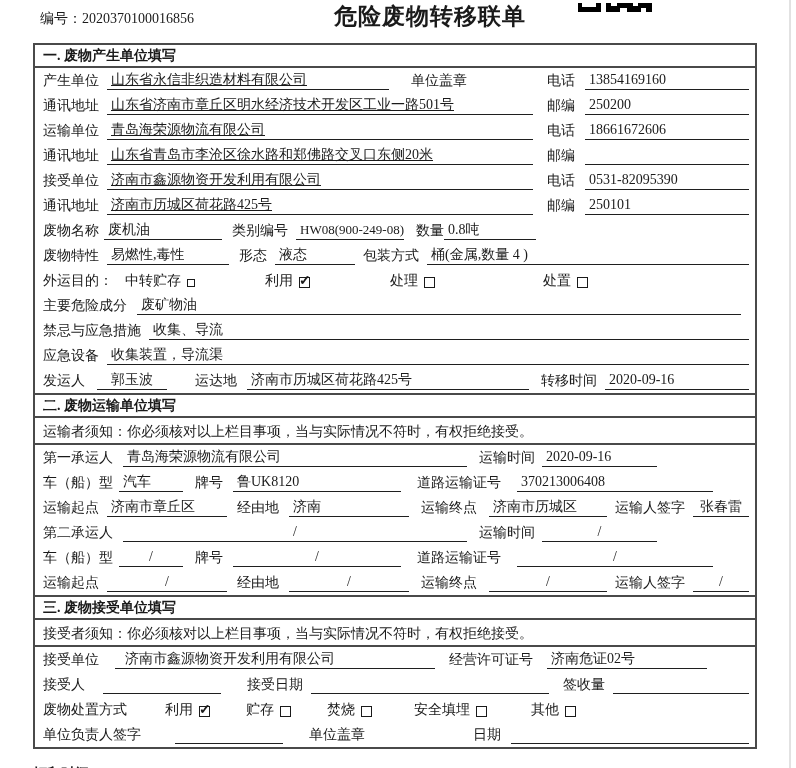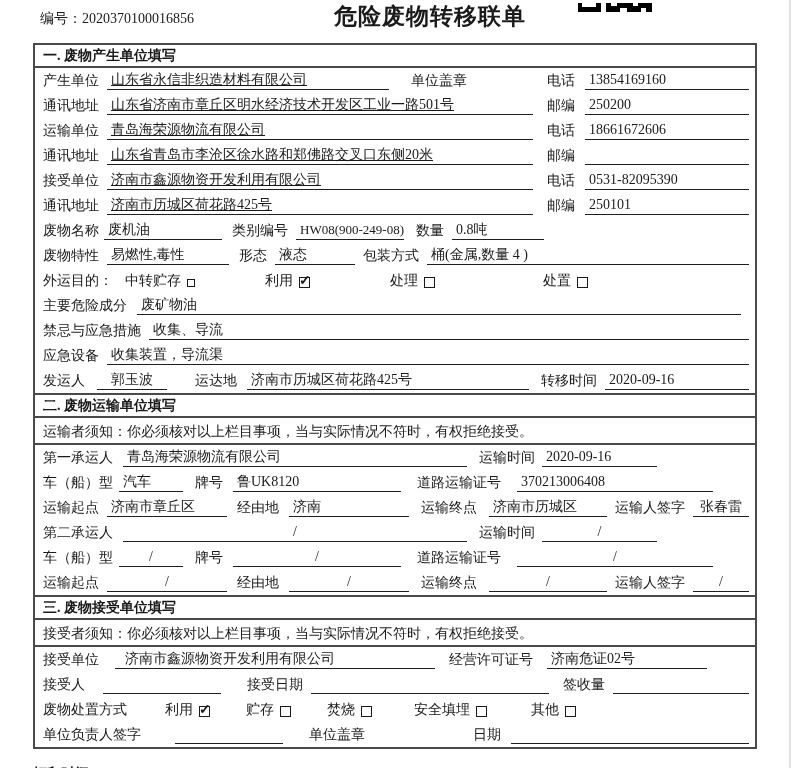--- a/index.html
+++ b/index.html
@@ -113,21 +113,21 @@
       <span class="lbl">邮编</span>
       <span class="val gr" style="margin-left:10px;">250101</span>
     </div>
 
     <div class="row">
       <span class="lbl">废物名称</span>
       <span class="val" style="margin-left:5px;width:118px;">废机油</span>
       <span class="lbl" style="margin-left:10px;">类别编号</span>
       <span class="val ctr" style="margin-left:8px;width:108px;font-size:13px;">HW08(900-249-08)</span>
       <span class="lbl" style="margin-left:12px;">数量</span>
-      <span class="val" style="margin-left:8px;width:92px;">0.8吨</span>
+      <span class="val" style="width:92px;">0.8吨</span>
     </div>
 
     <div class="row">
       <span class="lbl">废物特性</span>
       <span class="val" style="margin-left:8px;width:122px;">易燃性,毒性</span>
       <span class="lbl" style="margin-left:10px;">形态</span>
       <span class="val" style="margin-left:8px;width:80px;">液态</span>
       <span class="lbl" style="margin-left:8px;">包装方式</span>
       <span class="val gr" style="margin-left:8px;">桶(金属,数量 4 )</span>
     </div>

